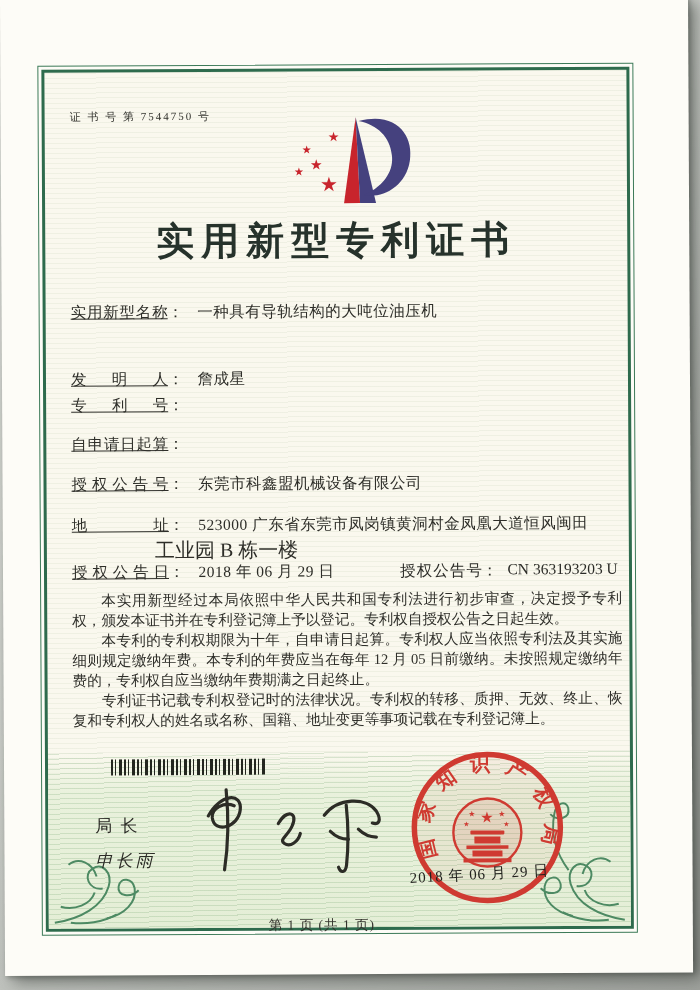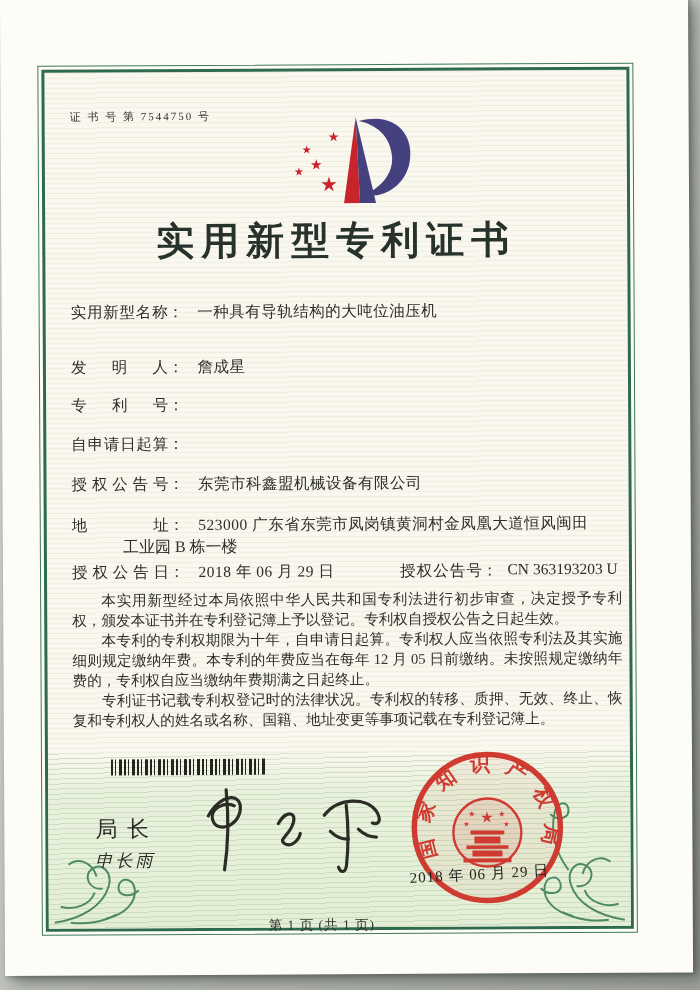--- a/index.html
+++ b/index.html
@@ -33,33 +33,33 @@
       linear-gradient(180deg, rgba(233,241,220,0) 0, #e9f1dc 40px, #e4eed6 100%);
   }
   .abs{position:absolute;}
   .cert-no{left:25px;top:37px;font-size:11px;letter-spacing:2px;color:#33332e;}
   .logo{left:241px;top:40px;}
   .title{
     left:0;top:144px;width:100%;text-align:center;
     font-size:38px;font-weight:bold;letter-spacing:7px;color:#26322b;
   }
   .row{left:25px;display:flex;font-size:15.5px;white-space:nowrap;color:#2e2e29;}
-  .row .lbl{display:inline-block;width:97px;text-align:justify;text-align-last:justify;}
+  .row .lbl{display:inline-block;width:97px;text-align:justify;text-align-last:justify;text-decoration:underline;}
   .row .col{display:inline-block;margin-right:14px;}
   .row .val{letter-spacing:.5px;}
-  .addr2{left:76px;top:465px;font-size:16px;color:#2e2e29;}
+  .addr2{left:108px;top:465px;font-size:20px;color:#2e2e29;}
   .grant-no{left:353px;top:490px;display:flex;font-size:15.5px;white-space:nowrap;}
   .grant-no .lbl{display:inline-block;width:82px;text-align:justify;text-align-last:justify;font-family:Liberation Mono, monospace;}
   .grant-no .col{margin-right:10px;}
   .paras{left:25px;top:518px;width:550px;font-size:14.6px;line-height:20px;
     text-align:justify;color:#2f2f2a;}
   .paras p{margin:0;text-indent:2em;}
   .barcode{left:63px;top:687px;width:154px;height:16px;
     background:repeating-linear-gradient(90deg,#23261f 0 2px,rgba(0,0,0,0) 2px 4px,#23261f 4px 5px,rgba(0,0,0,0) 5px 8px,#23261f 8px 11px,rgba(0,0,0,0) 11px 13px);}
-  .officer-title{left:47px;top:742px;font-size:22px;letter-spacing:2px;color:#2b2b26;}
+  .officer-title{left:47px;top:742px;font-size:17px;letter-spacing:2px;color:#2b2b26;}
   .officer-name{left:47px;top:777px;font-size:17px;letter-spacing:3px;color:#2b2b26;font-style:italic;}
   .signature{left:138px;top:710px;}
   .seal{left:358px;top:676px;}
   .seal-date{left:361px;top:794px;width:160px;font-size:15px;letter-spacing:1px;
     color:#22221e;transform:rotate(-3deg);white-space:nowrap;}
   .footer{left:0;top:845px;width:100%;text-align:center;font-size:13.5px;color:#33332d;
     transform:translateX(-18px);letter-spacing:1px;}
   .tax-stamp{position:absolute;left:515px;top:78px;opacity:.88;transform:rotate(-14deg);}
   .flourish{position:absolute;bottom:2px;}
   .flourish.left{left:2px;}
@@ -124,21 +124,21 @@
       </g>
     </svg>
 
     <div class="abs title">实用新型专利证书</div>
 
     <div class="abs row" style="top:230px">
       <span class="lbl">实用新型名称</span>
           <span class="col">：</span>
           <span class="val">一种具有导轨结构的大吨位油压机</span>
     </div>
-    <div class="abs row" style="top:285px">
+    <div class="abs row" style="top:297px">
       <span class="lbl">发明人</span>
           <span class="col">：</span>
           <span class="val">詹成星</span>
     </div>
     <div class="abs row" style="top:323px">
       <span class="lbl">专利号</span>
           <span class="col">：</span>
     </div>
     <div class="abs row" style="top:362px">
       <span class="lbl">自申请日起算</span>

